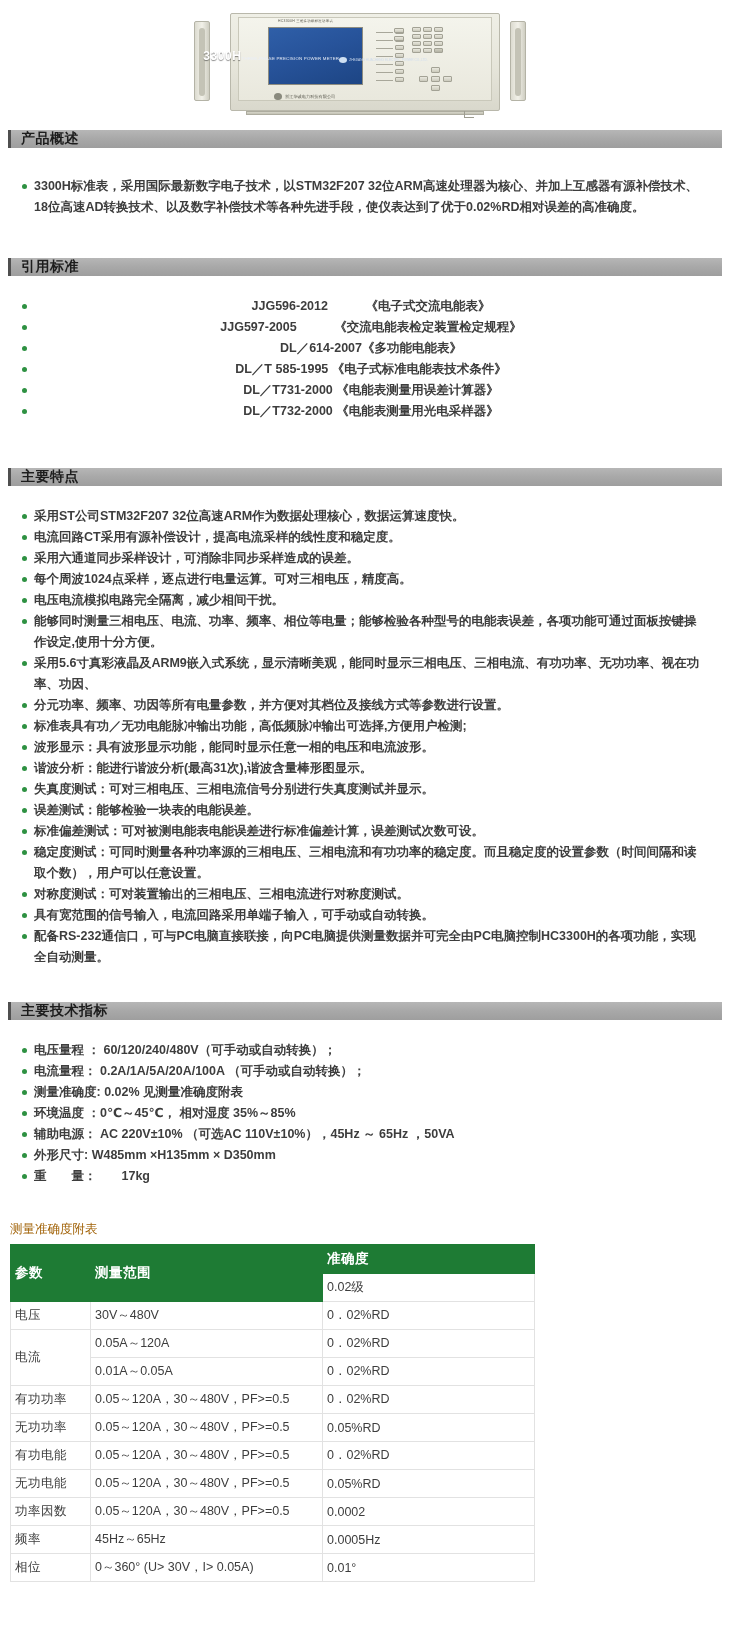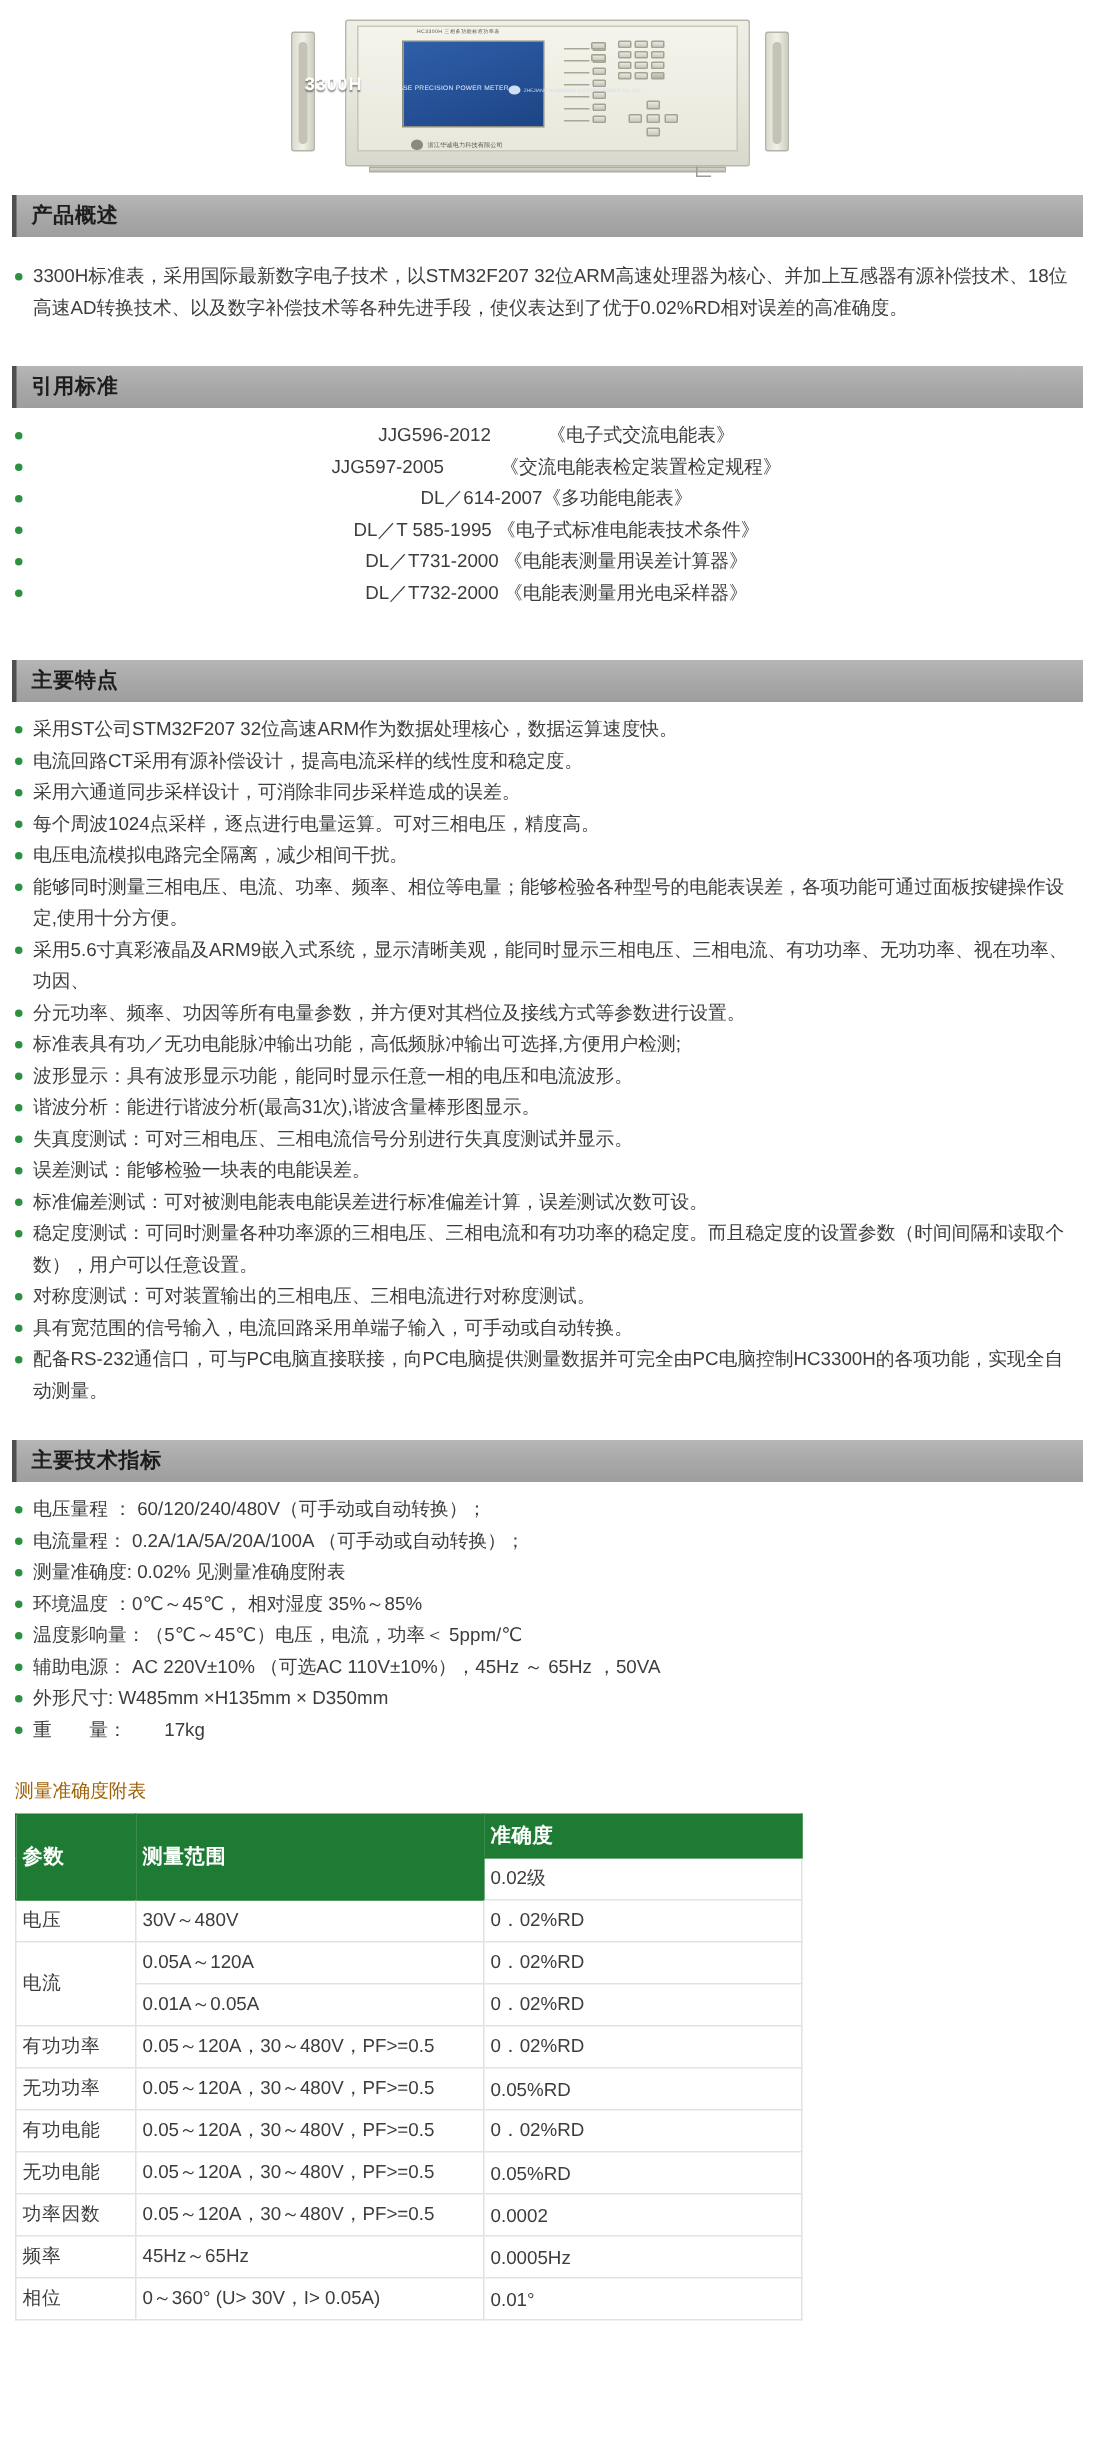--- a/index.html
+++ b/index.html
@@ -192,21 +192,21 @@
     position: absolute;
     left: 274px; top: 100px;
     width: 10px; height: 7px;
     border-left: 1px solid #9d9c90;
     border-bottom: 1px solid #9d9c90;
   }
 
   
   .section-bar {
     position: relative;
-    height: 28px;
+    height: 18px;
     margin: 0 8px;
     background: linear-gradient(180deg,#b6b6b6 0%,#a8a8a8 50%,#9e9e9e 100%);
     display: flex;
     align-items: center;
   }
   .section-bar::before {
     content: "";
     position: absolute;
     left: 0; top: 0;
     width: 3px; height: 100%;
@@ -215,23 +215,24 @@
   .section-title {
     padding-left: 13px;
     font-size: 14px;
     font-weight: bold;
     color: #1d1d1d;
     letter-spacing: .5px;
   }
 
   
   .list {
-    margin: 0;
+    margin: 12px;
     padding: 0;
     list-style: none;
+    font-weight: bold;
   }
   .list li {
     position: relative;
     padding: 0 10px 0 22px;
     margin: 0;
     font-size: 12.5px;
     line-height: 21px;
     color: #3d3d3d;
   }
   .list li::before {
@@ -416,21 +417,20 @@
 
 <div class="section-bar">
   <div class="section-title">主要技术指标</div>
 </div>
 <div class="block-spec">
   <ul class="list">
     <li>电压量程 ：  60/120/240/480V（可手动或自动转换）；</li>
     <li>电流量程：   0.2A/1A/5A/20A/100A  （可手动或自动转换）；</li>
     <li>测量准确度: 0.02%  见测量准确度附表</li>
     <li>环境温度 ：0℃～45℃，   相对湿度  35%～85%</li>
-    <li>温度影响量：（5℃～45℃）电压，电流，功率＜ 5ppm/℃</li>
     <li>辅助电源：  AC 220V±10%  （可选AC 110V±10%），45Hz ～ 65Hz ，50VA</li>
     <li>外形尺寸:  W485mm ×H135mm × D350mm</li>
     <li>重　　量：　　17kg</li>
   </ul>
 </div>
 
 <div class="spacer-16"></div>
 
 <div class="table-caption">测量准确度附表</div>
 <table class="acc">

